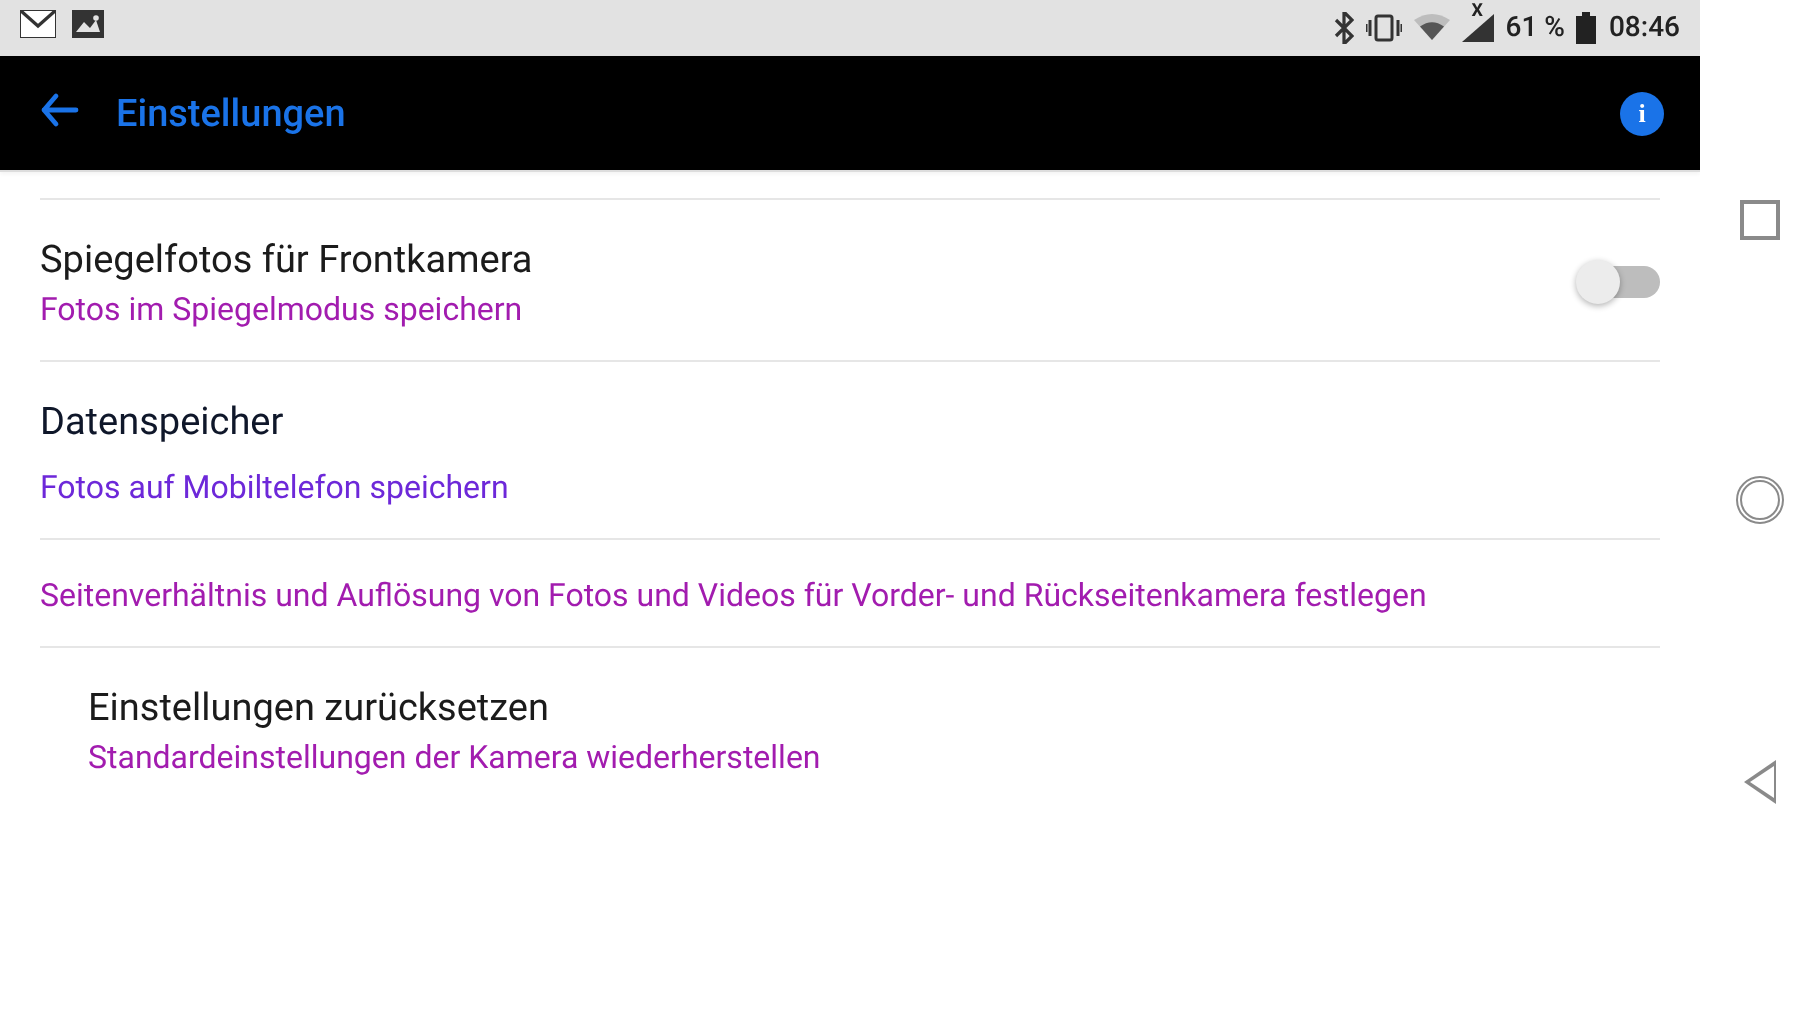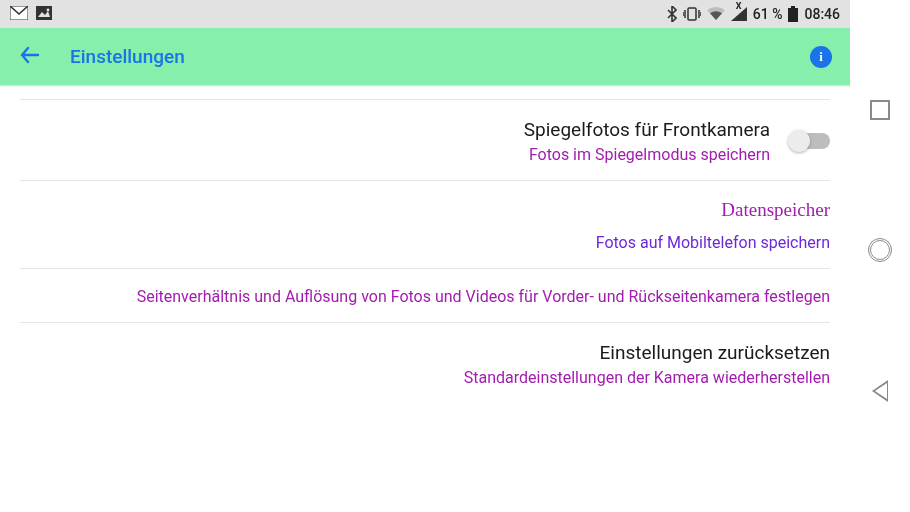--- a/index.html
+++ b/index.html
@@ -8,33 +8,33 @@
   .screen-area { width: 850px; height: 512px; background: #fff; float: left; }
   .sysnav { width: 60px; height: 512px; background: #fff; float: left; display: flex; flex-direction: column; align-items: center; justify-content: space-between; padding: 100px 0 110px 0; }
 
   
   .status-bar { height: 28px; background: #e2e2e2; display: flex; align-items: center; justify-content: space-between; padding: 0 10px; font-size: 14px; color: #222; }
   .status-left { display: flex; align-items: center; gap: 8px; }
   .status-right { display: flex; align-items: center; gap: 6px; font-weight: 500; }
   .status-right svg { display: block; }
 
   
-  .app-bar { height: 58px; background: #86efac; display: flex; align-items: center; padding: 0 18px; gap: 28px; border-bottom: 1px solid #ddd; box-shadow: 0 1px 2px rgba(0,0,0,0.05); }
+  .app-bar { height: 58px; background: #000000; display: flex; align-items: center; padding: 0 18px; gap: 16px; border-bottom: 1px solid #ddd; box-shadow: 0 1px 2px rgba(0,0,0,0.05); }
   .app-title { color: #1a73e8; font-size: 19px; font-weight: 500; flex: 1; }
   .info-btn { width: 22px; height: 22px; border-radius: 50%; background: #1a73e8; color: #fff; font-size: 13px; font-weight: 700; display: flex; align-items: center; justify-content: center; font-family: Georgia, serif; }
 
   
   .list { padding: 0 20px; }
   .list-gap { height: 14px; border-bottom: 1px solid #e6e6e6; }
-  .item { padding: 18px 0 16px 0; border-bottom: 1px solid #e6e6e6; display: flex; align-items: center; justify-content: space-between; gap: 20px; text-align: right; }
+  .item { padding: 18px 0 16px 0; border-bottom: 1px solid #e6e6e6; display: flex; align-items: center; justify-content: space-between; gap: 20px; }
   .item.no-border { border-bottom: none; margin-left: 24px; }
   .item-text { flex: 1; }
   .item-title { font-size: 19px; color: #1b1b1b; font-weight: 400; margin-bottom: 4px; }
   .item-sub { font-size: 16px; color: #a21caf; font-weight: 400; }
-  .item.disabled .item-title { color: #a21caf; font-family: Liberation Serif, serif; }
+  .item.disabled .item-title { color: #0f172a; }
   .item.disabled .item-sub { color: #6d28d9; margin-top: 12px; }
 
   
   .switch { width: 40px; height: 16px; background: #bdbdbd; border-radius: 10px; position: relative; flex-shrink: 0; }
   .switch::after { content: ""; position: absolute; width: 22px; height: 22px; background: #ececec; border-radius: 50%; top: -3px; left: -2px; box-shadow: 0 1px 3px rgba(0,0,0,0.3); }
 
   
   .nav-square { width: 20px; height: 20px; border: 2px solid #8a8a8a; }
   .nav-circle { width: 24px; height: 24px; border: 3px double #8a8a8a; border-radius: 50%; }
   .nav-tri { width: 0; height: 0; border-top: 11px solid transparent; border-bottom: 11px solid transparent; border-right: 16px solid transparent; position: relative; }

